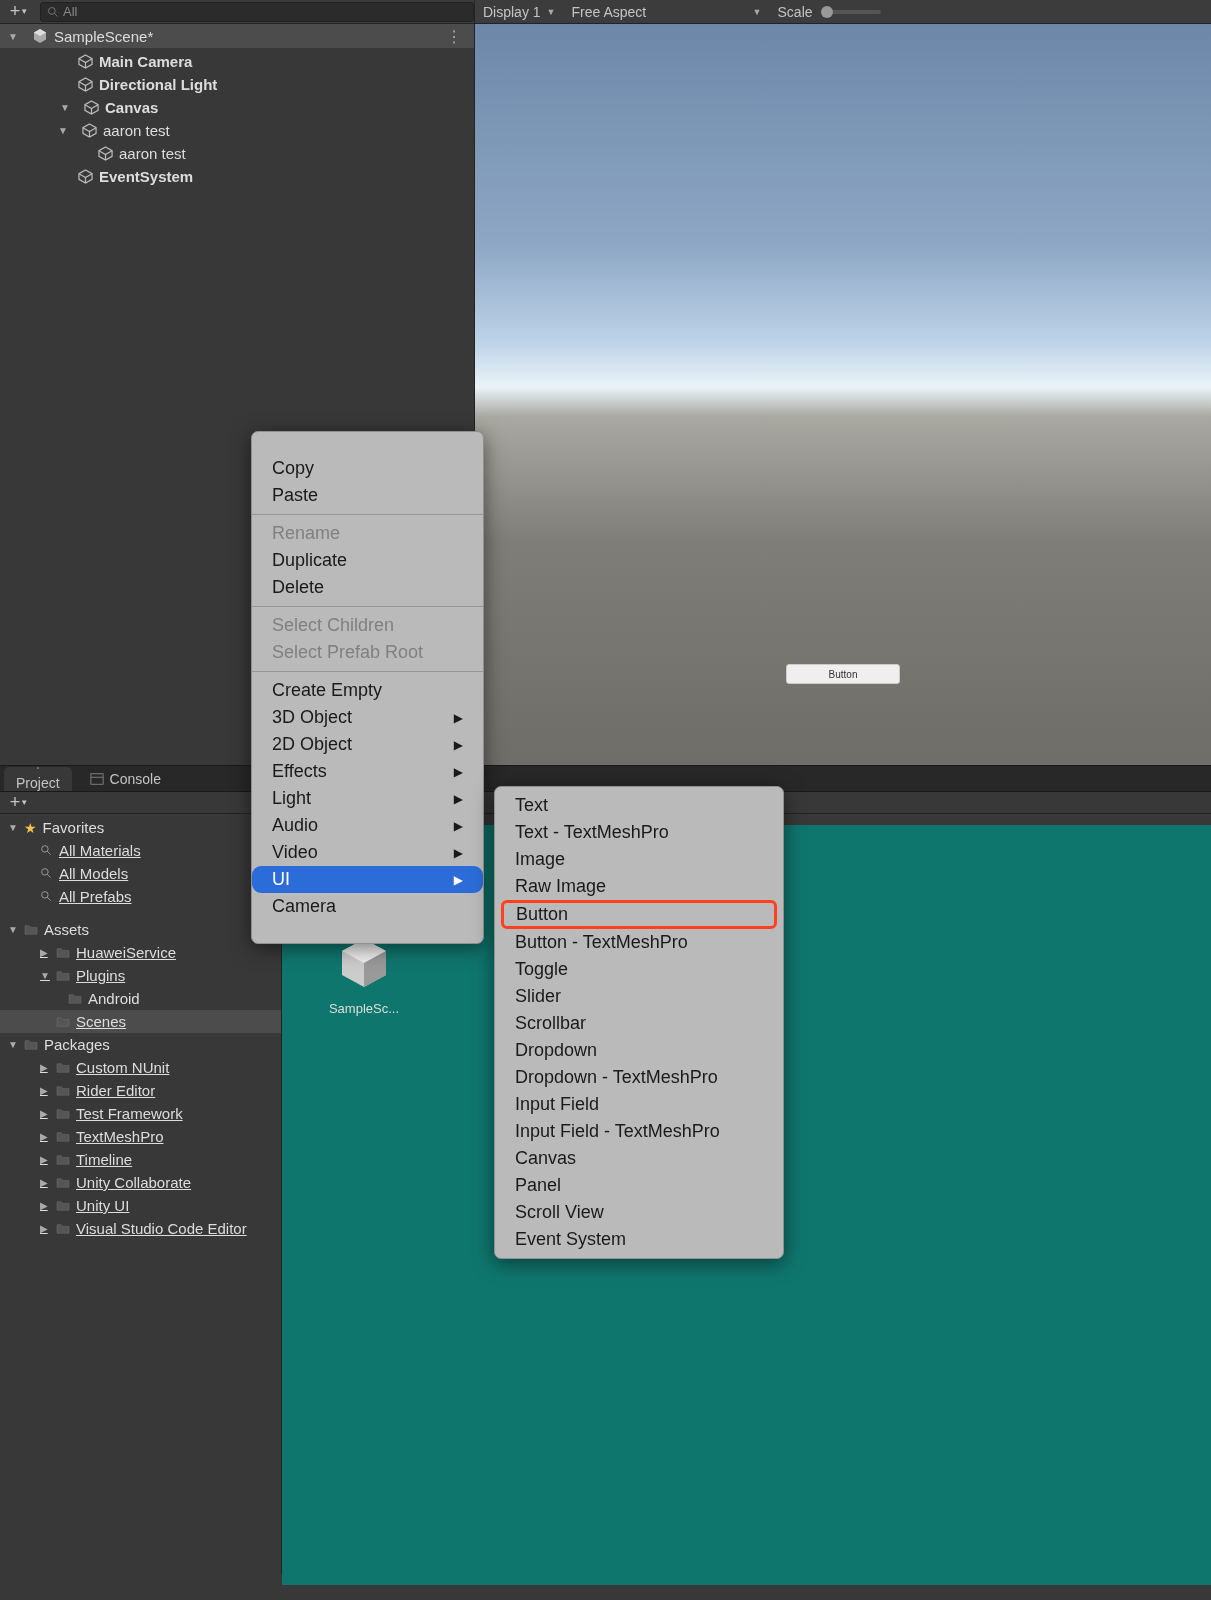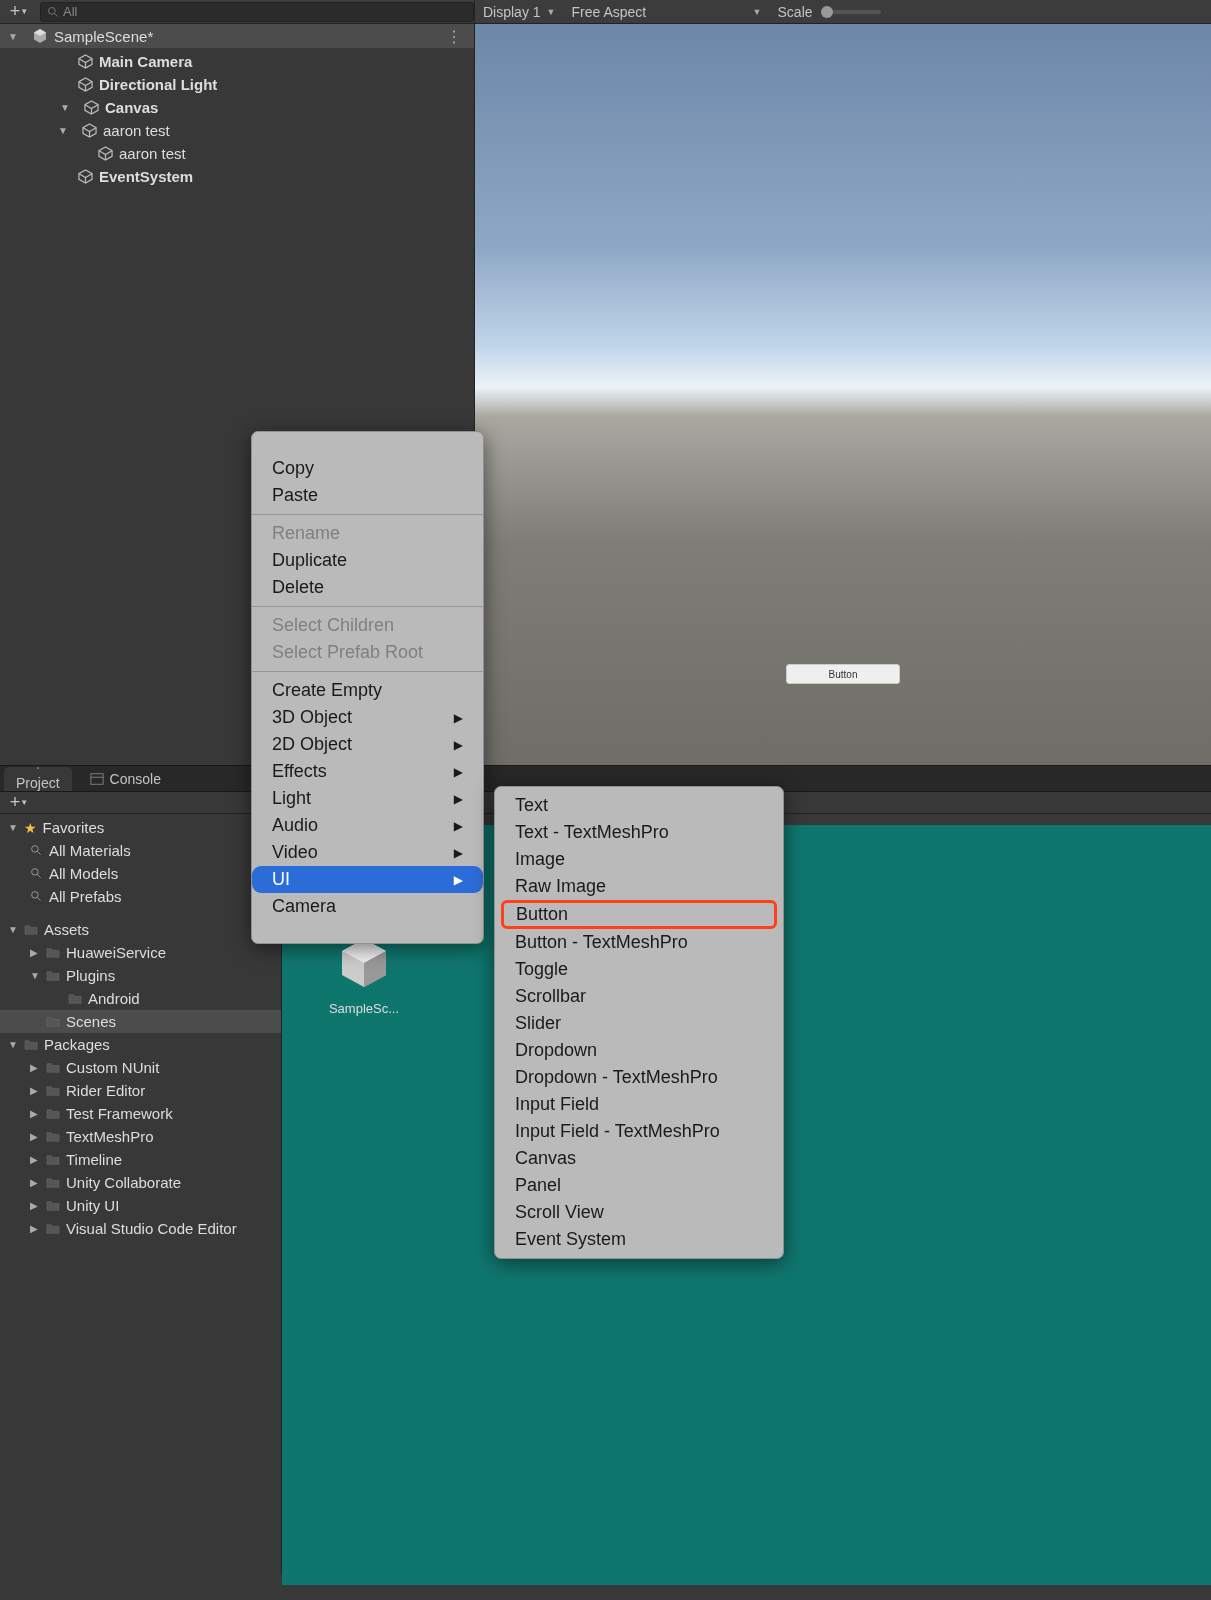--- a/index.html
+++ b/index.html
@@ -44,21 +44,21 @@
 .tab.active { background: #383838; border-top-left-radius: 5px; border-top-right-radius: 5px; flex-direction: column; }
 .tab-icon { width: 14px; height: 14px; }
 
 .bottom-toolbar { height: 22px; background: #383838; border-bottom: 1px solid #232323; display: flex; align-items: center; padding-left: 4px; }
 
 
 .project-tree { width: 282px; background: #383838; border-right: 1px solid #232323; height: 760px; overflow: hidden; padding-top: 2px; }
 .pt-item { display: flex; align-items: center; height: 23px; font-size: 15px; color: #ddd; gap: 6px; cursor: pointer; }
 .pt-item.selected { background: #4c4c4c; }
 .pt-indent-0 { padding-left: 8px; }
-.pt-indent-1 { padding-left: 30px; }
+.pt-indent-1 { padding-left: 40px; text-decoration: underline; }
 .pt-indent-2 { padding-left: 52px; }
 .pt-toggle { width: 10px; color: #aaa; font-size: 10px; }
 .star-icon { color: #f2c14b; font-size: 14px; }
 .folder-svg { width: 14px; height: 12px; fill: #555; stroke: #777; stroke-width: 0.5; }
 .search-sm { width: 13px; height: 13px; stroke: #aaa; fill: none; }
 
 .folder-content { position: absolute; left: 282px; right: 0; top: 60px; height: 760px; background: #0f766e; }
 .sample-scene-thumb { position: absolute; left: 42px; top: 110px; width: 80px; text-align: center; }
 .scene-thumb-box { width: 56px; height: 56px; margin: 0 auto 6px; }
 .scene-thumb-label { font-size: 13px; color: #ddd; }
@@ -405,22 +405,22 @@
 </div>
 
 <div class="submenu">
   <div class="sub-item"><span>Text</span></div>
   <div class="sub-item"><span>Text - TextMeshPro</span></div>
   <div class="sub-item"><span>Image</span></div>
   <div class="sub-item"><span>Raw Image</span></div>
   <div class="sub-item highlighted"><span>Button</span></div>
   <div class="sub-item"><span>Button - TextMeshPro</span></div>
   <div class="sub-item"><span>Toggle</span></div>
+  <div class="sub-item"><span>Slider</span></div>
   <div class="sub-item"><span>Scrollbar</span></div>
-  <div class="sub-item"><span>Slider</span></div>
   <div class="sub-item"><span>Dropdown</span></div>
   <div class="sub-item"><span>Dropdown - TextMeshPro</span></div>
   <div class="sub-item"><span>Input Field</span></div>
   <div class="sub-item"><span>Input Field - TextMeshPro</span></div>
   <div class="sub-item"><span>Canvas</span></div>
   <div class="sub-item"><span>Panel</span></div>
   <div class="sub-item"><span>Scroll View</span></div>
   <div class="sub-item"><span>Event System</span></div>
 </div>
 

